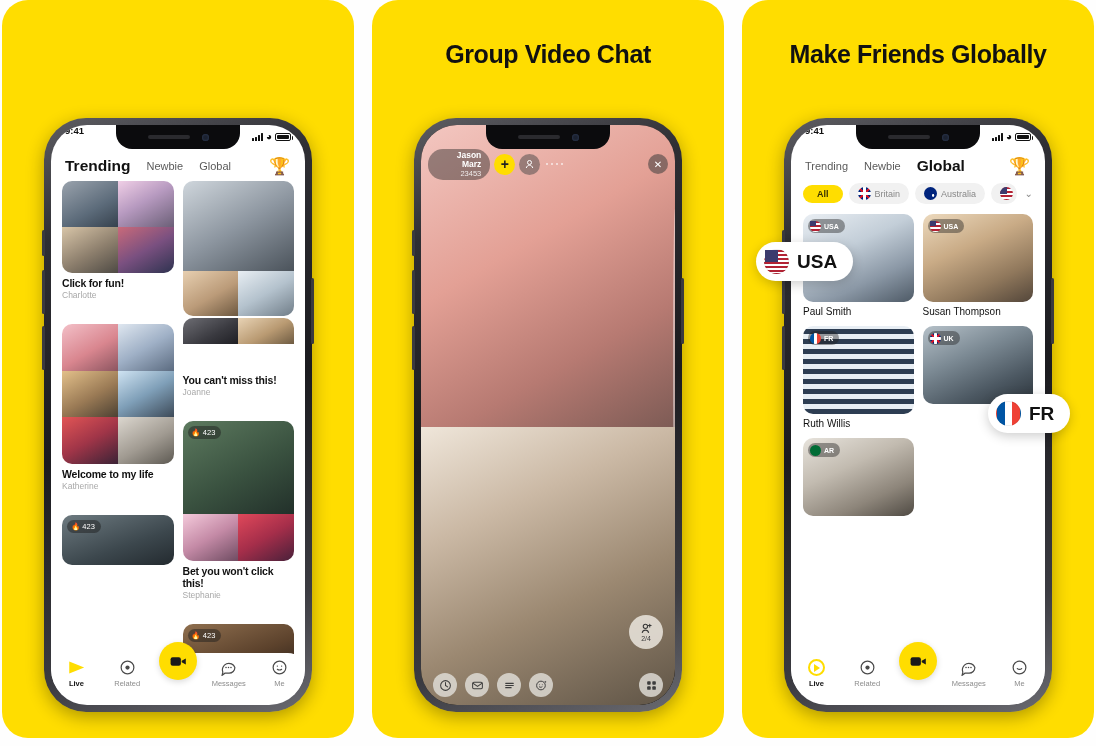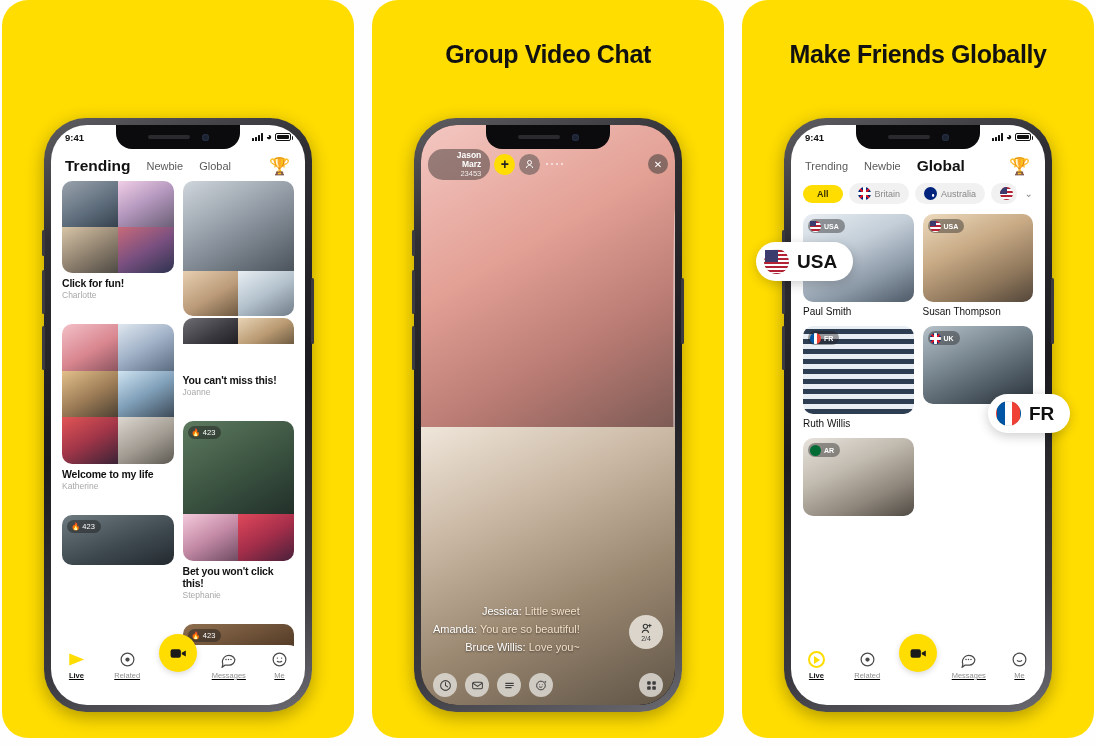--- a/index.html
+++ b/index.html
@@ -71,21 +71,21 @@
     position:absolute; background:#3a3a40; border-radius:2px;
   }
   .sb1 { left:-2px; top:112px; width:3px; height:26px; }
   .sb2 { left:-2px; top:152px; width:3px; height:44px; }
   .sb3 { left:-2px; top:208px; width:3px; height:44px; }
   .sb4 { right:-2px; top:160px; width:3px; height:66px; }
 
   
   .statusbar {
     position: relative; z-index: 30;
-    height: 24px; display: flex; align-items: center;
+    height: 24px; display: flex; 
     justify-content: space-between;
     padding: 0 14px;
     font-size: 9.5px; font-weight: 700; color: #111;
   }
   .st-right { display: flex; align-items: center; gap: 3px; }
   .bars { display:flex; align-items:flex-end; gap:1px; height:8px; }
   .bars i { display:block; width:2px; background: currentColor; border-radius:0.5px; }
   .bars i:nth-child(1){height:3px}.bars i:nth-child(2){height:4.5px}
   .bars i:nth-child(3){height:6px}.bars i:nth-child(4){height:8px}
   .wifi { font-size: 10px; line-height:1; }
@@ -151,25 +151,24 @@
   .hot {
     position:absolute; top:5px; left:5px; z-index:5;
     background: rgba(30,30,30,.48); color:#fff;
     font-size:7.5px; border-radius:8px; padding:2px 6px 2px 4px;
     display:flex; align-items:center; gap:2px;
   }
   .hot .fire { font-size:7.5px; }
 
   
   .botnav {
-    position:absolute; left:0; right:0; bottom:12px; height:48px; z-index:25;
+    position:absolute; left:0; right:0; bottom:4px; height:48px; z-index:25;
     background:#fff; border-radius:20px 20px 36px 36px;
     display:flex; align-items:flex-start; justify-content:space-around;
     padding-top:5px;
-    text-decoration:underline;
   }
   .nav-item { display:flex; flex-direction:column; align-items:center; gap:2px; width:48px;}
   .nav-ico { width:19px; height:19px; display:flex; align-items:center; justify-content:center; }
   .nav-lb { font-size:7.5px; color:#8d8d8d; }
   .nav-item.sel .nav-lb { color:#111; font-weight:700; }
   .nav-fab {
     position:absolute; left:50%; transform:translateX(-50%); top:-11px;
     width:38px; height:38px; border-radius:50%; background:#FFDD00;
     display:flex; align-items:center; justify-content:center;
     box-shadow: 0 2px 6px rgba(0,0,0,.15);
@@ -479,34 +478,20 @@
             </div>
             <div class="av-row">
               <span class="av-s im" style="background:linear-gradient(150deg,#e6c39e,#a87a52)"></span>
               <span class="av-s im" style="background:linear-gradient(150deg,#cfe0ef,#8aa6c2)"></span>
               <span class="av-s im" style="background:linear-gradient(150deg,#bfe3ea,#6fa5b5)"></span>
               <span class="av-s im" style="background:linear-gradient(150deg,#e9e2d6,#9a8f7e)"></span>
             </div>
             <div class="close-btn">✕</div>
           </div>
 
-          <div class="chat-lines">
-            <div class="chat-ln">
-              <b>Jessica:</b>
-              <span>Little sweet</span>
-            </div>
-            <div class="chat-ln">
-              <b>Amanda:</b>
-              <span>You are so beautiful!</span>
-            </div>
-            <div class="chat-ln">
-              <b>Bruce Willis:</b>
-              <span>Love you~</span>
-            </div>
-          </div>
 
           <div class="view-cnt">
             <svg width="13" height="13" viewBox="0 0 24 24" fill="none" stroke="#3a3a3a" stroke-width="2">
               <circle cx="10" cy="8" r="4"></circle>
                 <path d="M4 20c.8-3.3 3.1-5 6-5s5.2 1.7 6 5"></path>
               <path d="M18 4v5M15.5 6.5h5" stroke-linecap="round"></path>
             </svg>
             <span class="n">2/4</span>
           </div>
 

